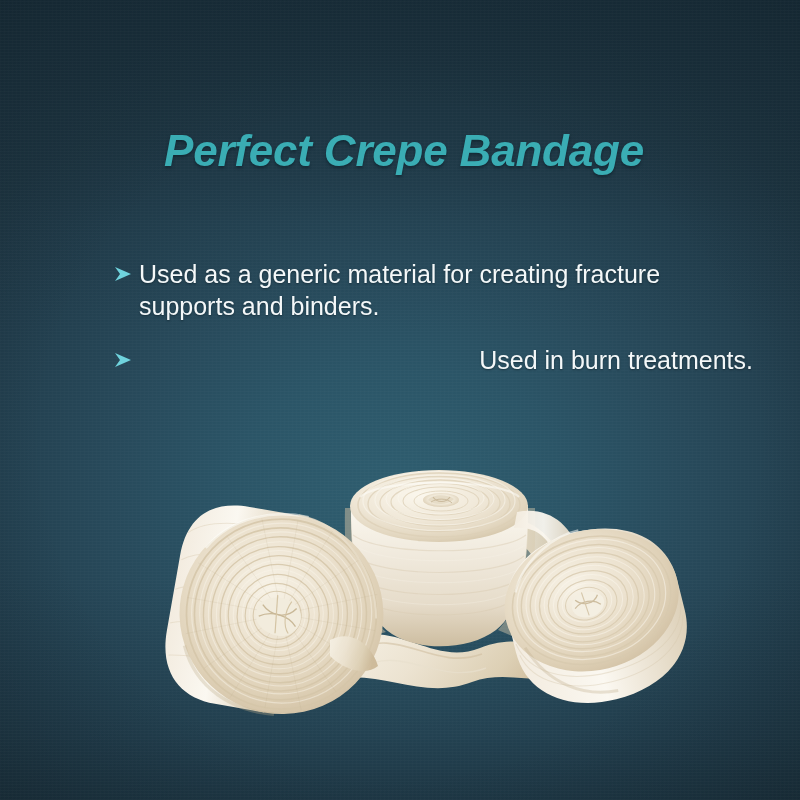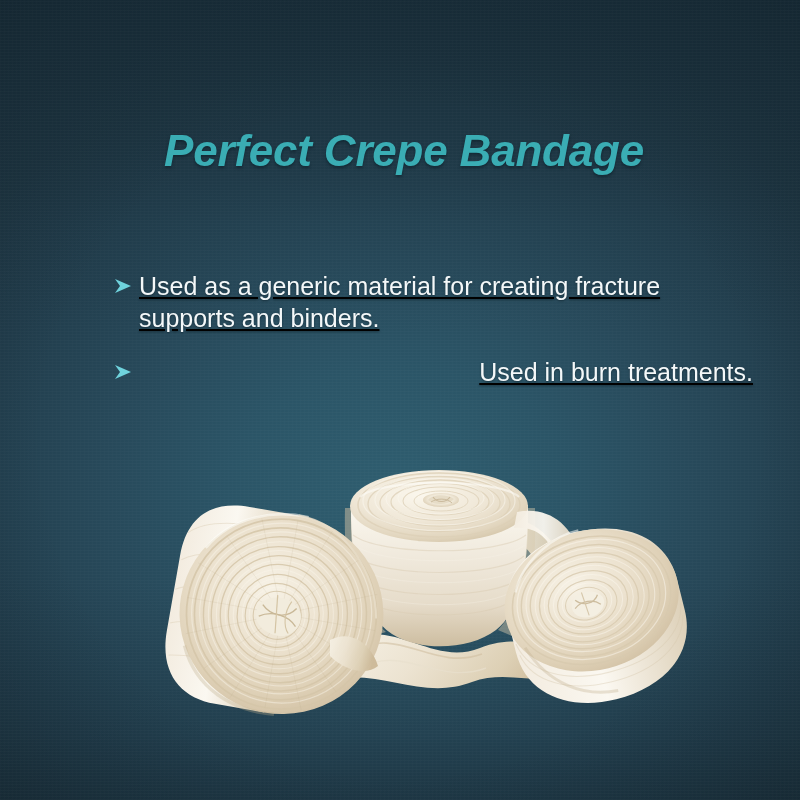--- a/index.html
+++ b/index.html
@@ -82,23 +82,22 @@
     letter-spacing: -0.2px;
     color: #3aadb4;
     text-shadow: 0 2px 3px rgba(10,28,36,0.55);
     white-space: nowrap;
     margin-left: 28px;
   }
 
   .bullets {
     position: absolute;
     left: 113px;
-    top: 270px;
+    top: 258px;
     width: 640px;
-    text-decoration: underline;
   }
 
   .bullet-row {
     display: flex;
     align-items: flex-start;
     margin-bottom: 18px;
   }
 
   .bullet-marker {
     flex: 0 0 auto;

